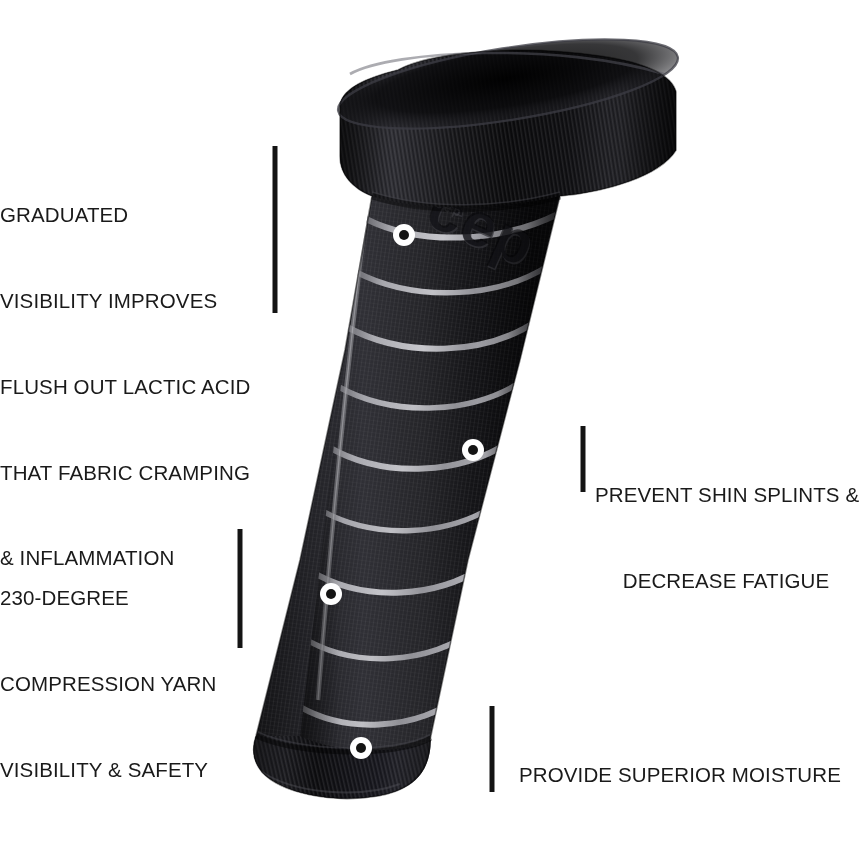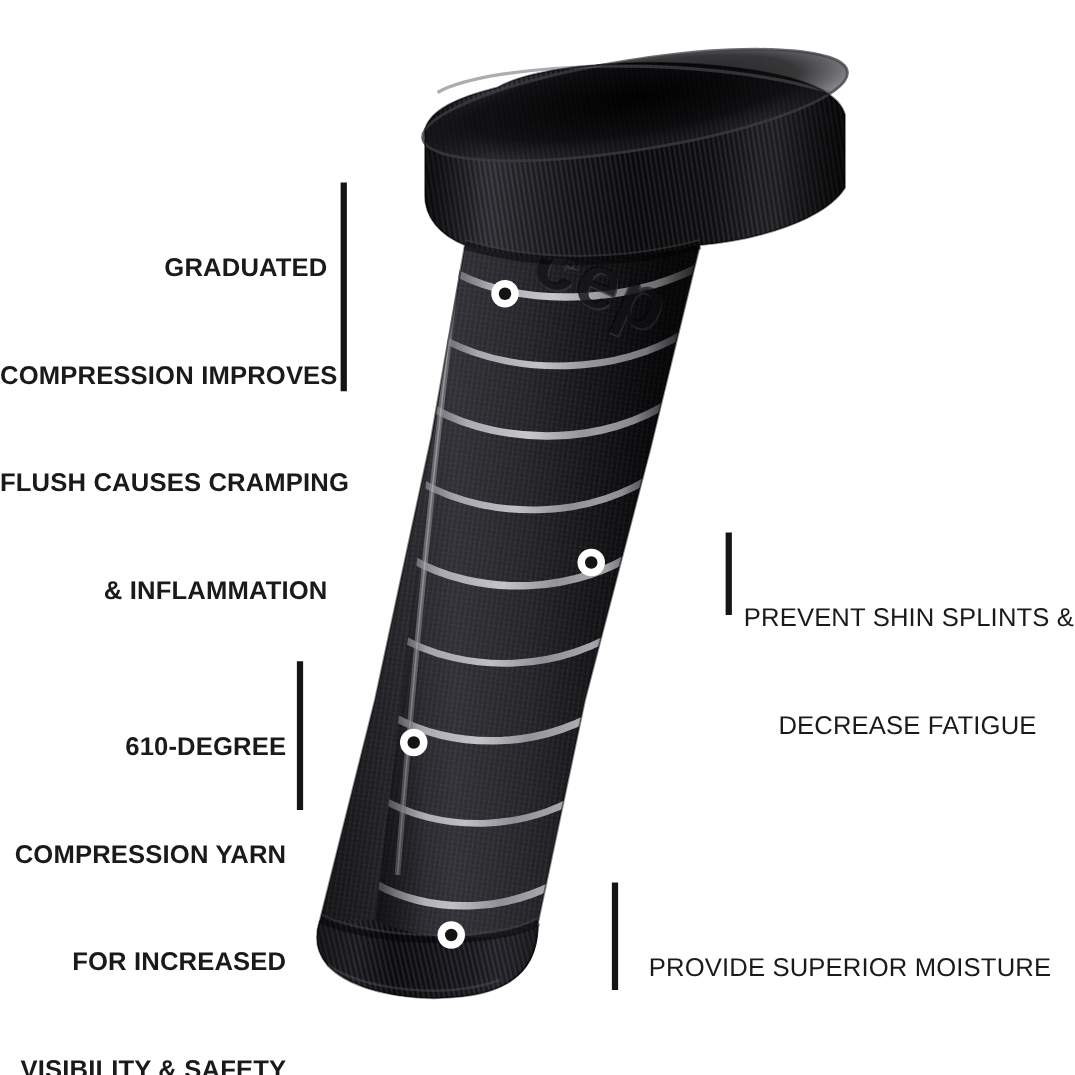--- a/index.html
+++ b/index.html
@@ -22,21 +22,21 @@
   
   .callout{
     position:absolute;
     color:#1a1a1a;
     font-size:20.5px;
     line-height:28.6px;
     letter-spacing:0.12px;
     white-space:pre;
     font-weight:400;
   }
-  .callout.right-align{text-align:right;font-weight:bold;}
+  .callout.right-align{text-align:left;}
   .callout.left-align{text-align:center;}
   .callout .ln{display:block;}
 
   #callout-1{ left:0px;   top:144px; width:262px; }
   #callout-2{ left:595px; top:424px; width:262px; }
   #callout-3{ left:0px;   top:527px; width:229px; }
   #callout-4{ left:504px; top:704px; width:352px; }
 </style>
 </head>
 <body>
@@ -326,34 +326,34 @@
     <g>
       <line x1="492" y1="706" x2="492" y2="792" stroke="#141414" stroke-width="5"></line>
       <line x1="367" y1="748" x2="492" y2="748" stroke="url(#leadFadeLeft)" stroke-width="4"></line>
       <circle cx="361" cy="748" r="11" fill="#ffffff"></circle>
       <circle cx="361" cy="748" r="5" fill="#141414"></circle>
     </g>
   </svg>
 
   <div id="callout-1" class="callout right-align">
     <span class="ln">GRADUATED</span>
-    <span class="ln">COMPRESSION IMPROVES</span>
-    <span class="ln">FLUSH CAUSES CRAMPING</span>
+    <span class="ln">VISIBILITY IMPROVES</span>
+    <span class="ln">FLUSH OUT LACTIC ACID</span>
+    <span class="ln">THAT FABRIC CRAMPING</span>
     <span class="ln">&amp; INFLAMMATION</span>
   </div>
 
   <div id="callout-2" class="callout left-align">
     <span class="ln">PREVENT SHIN SPLINTS &amp;</span>
     <span class="ln">DECREASE FATIGUE</span>
   </div>
 
   <div id="callout-3" class="callout right-align">
-    <span class="ln">610-DEGREE</span>
+    <span class="ln">230-DEGREE</span>
     <span class="ln">COMPRESSION YARN</span>
-    <span class="ln">FOR INCREASED</span>
     <span class="ln">VISIBILITY &amp; SAFETY</span>
   </div>
 
   <div id="callout-4" class="callout left-align">
     <span class="ln">PROVIDE SUPERIOR MOISTURE</span>
     
   </div>
 
 </div>
 

